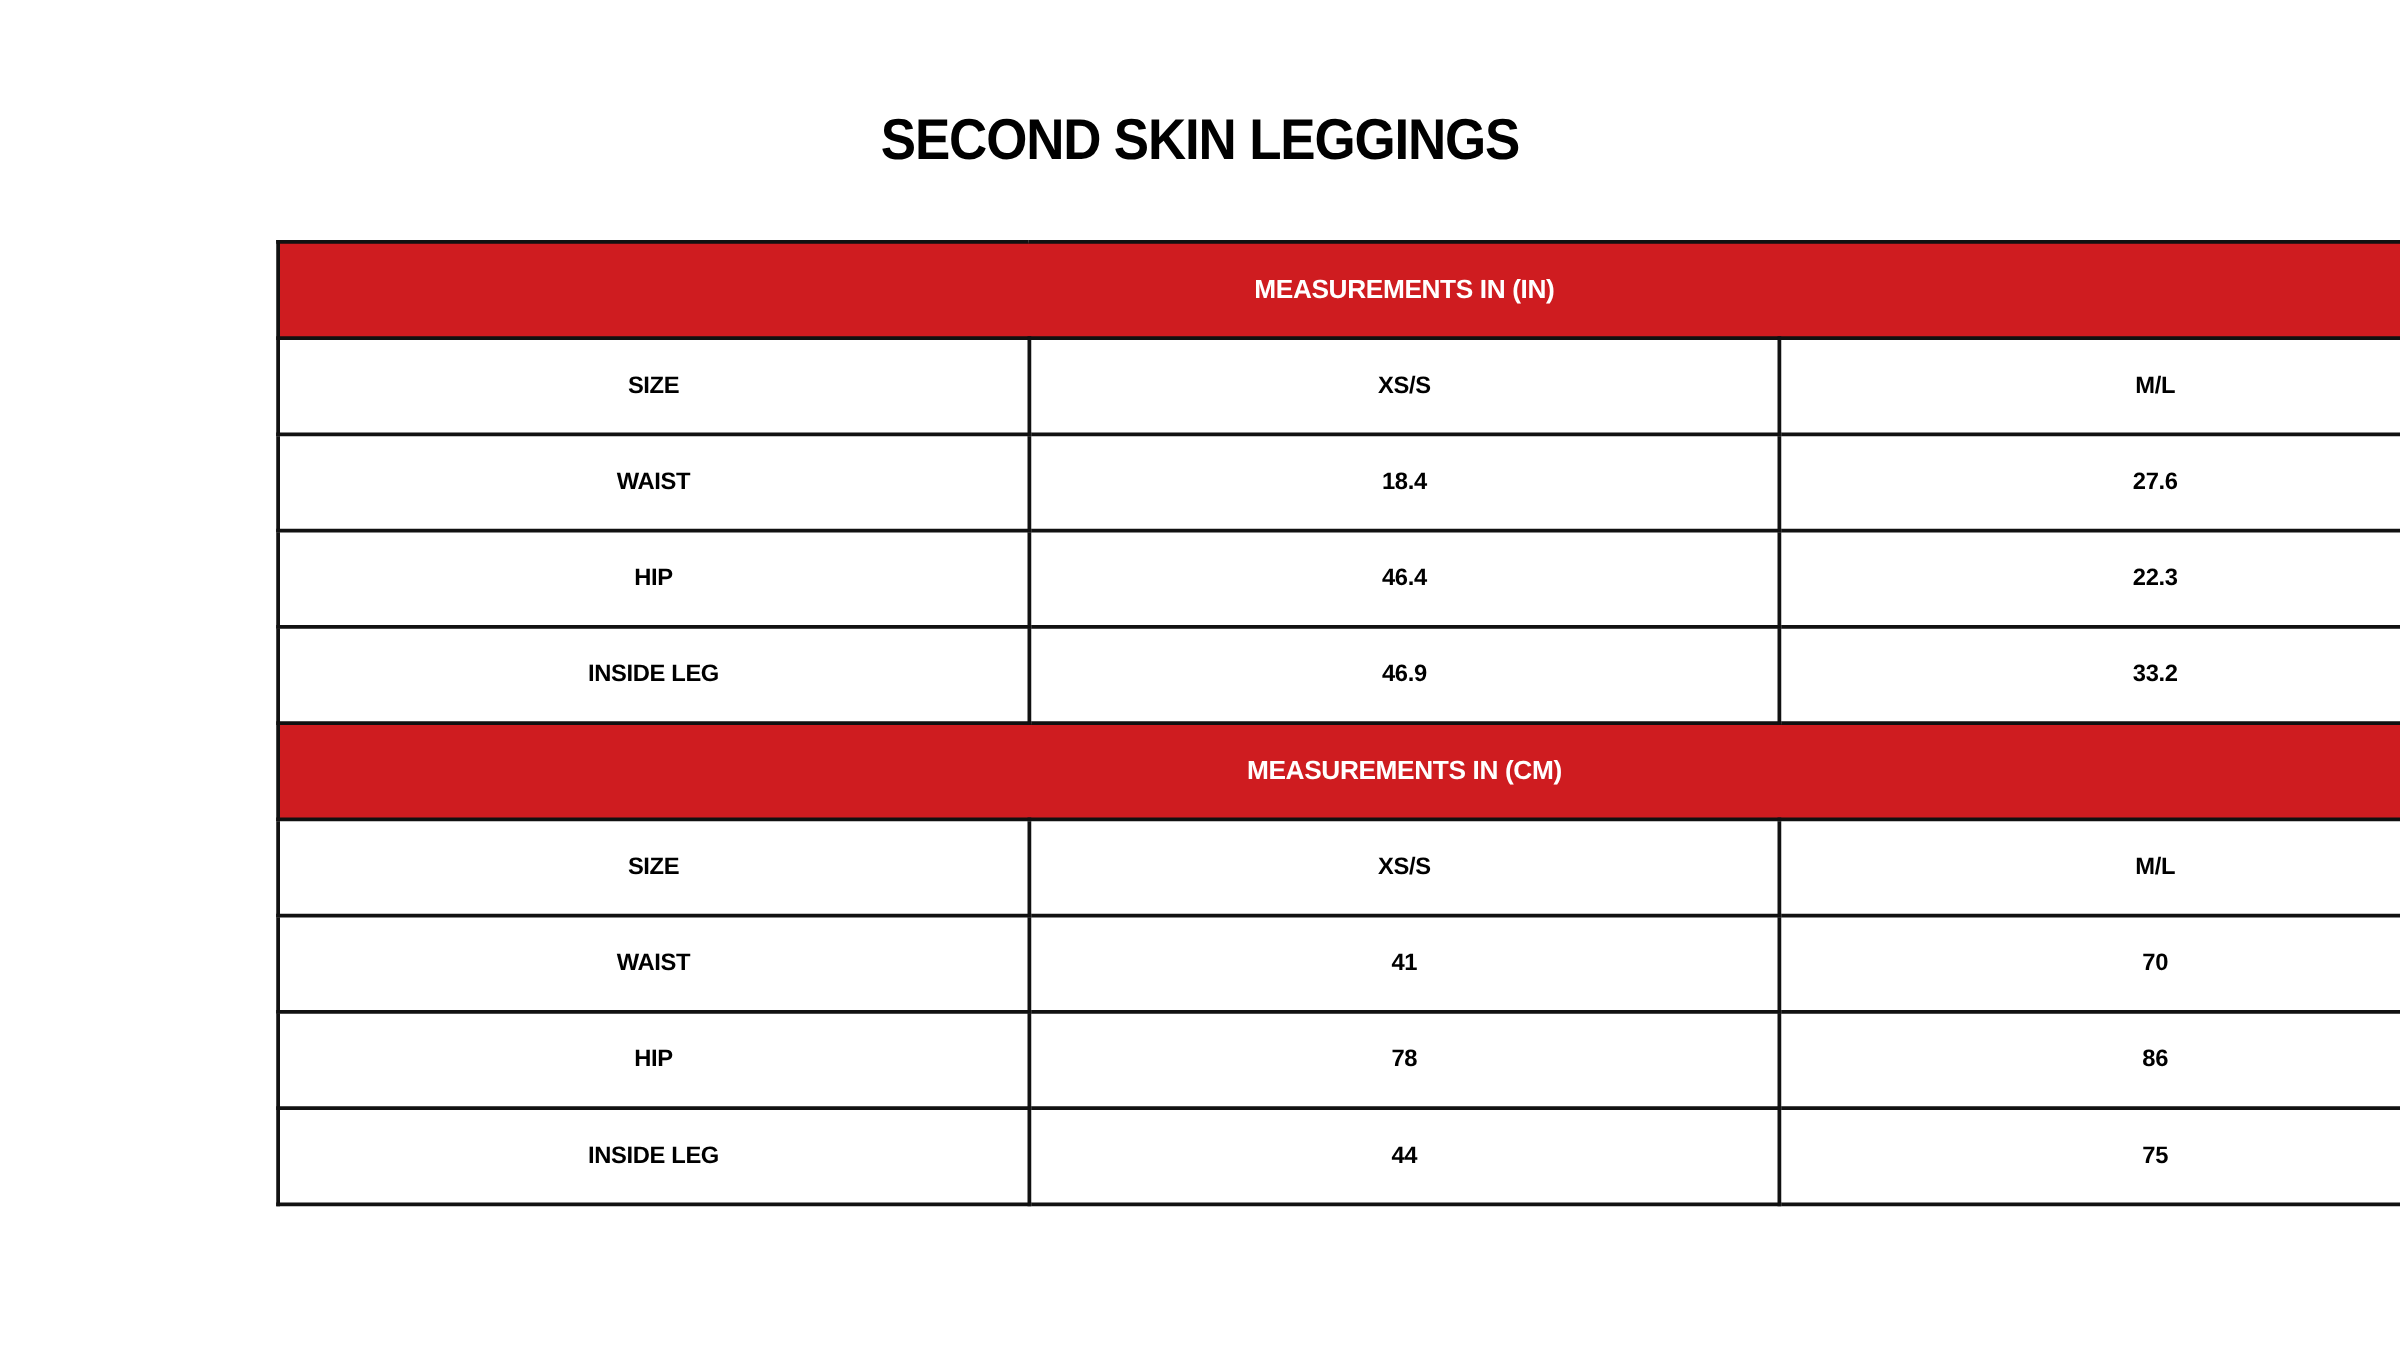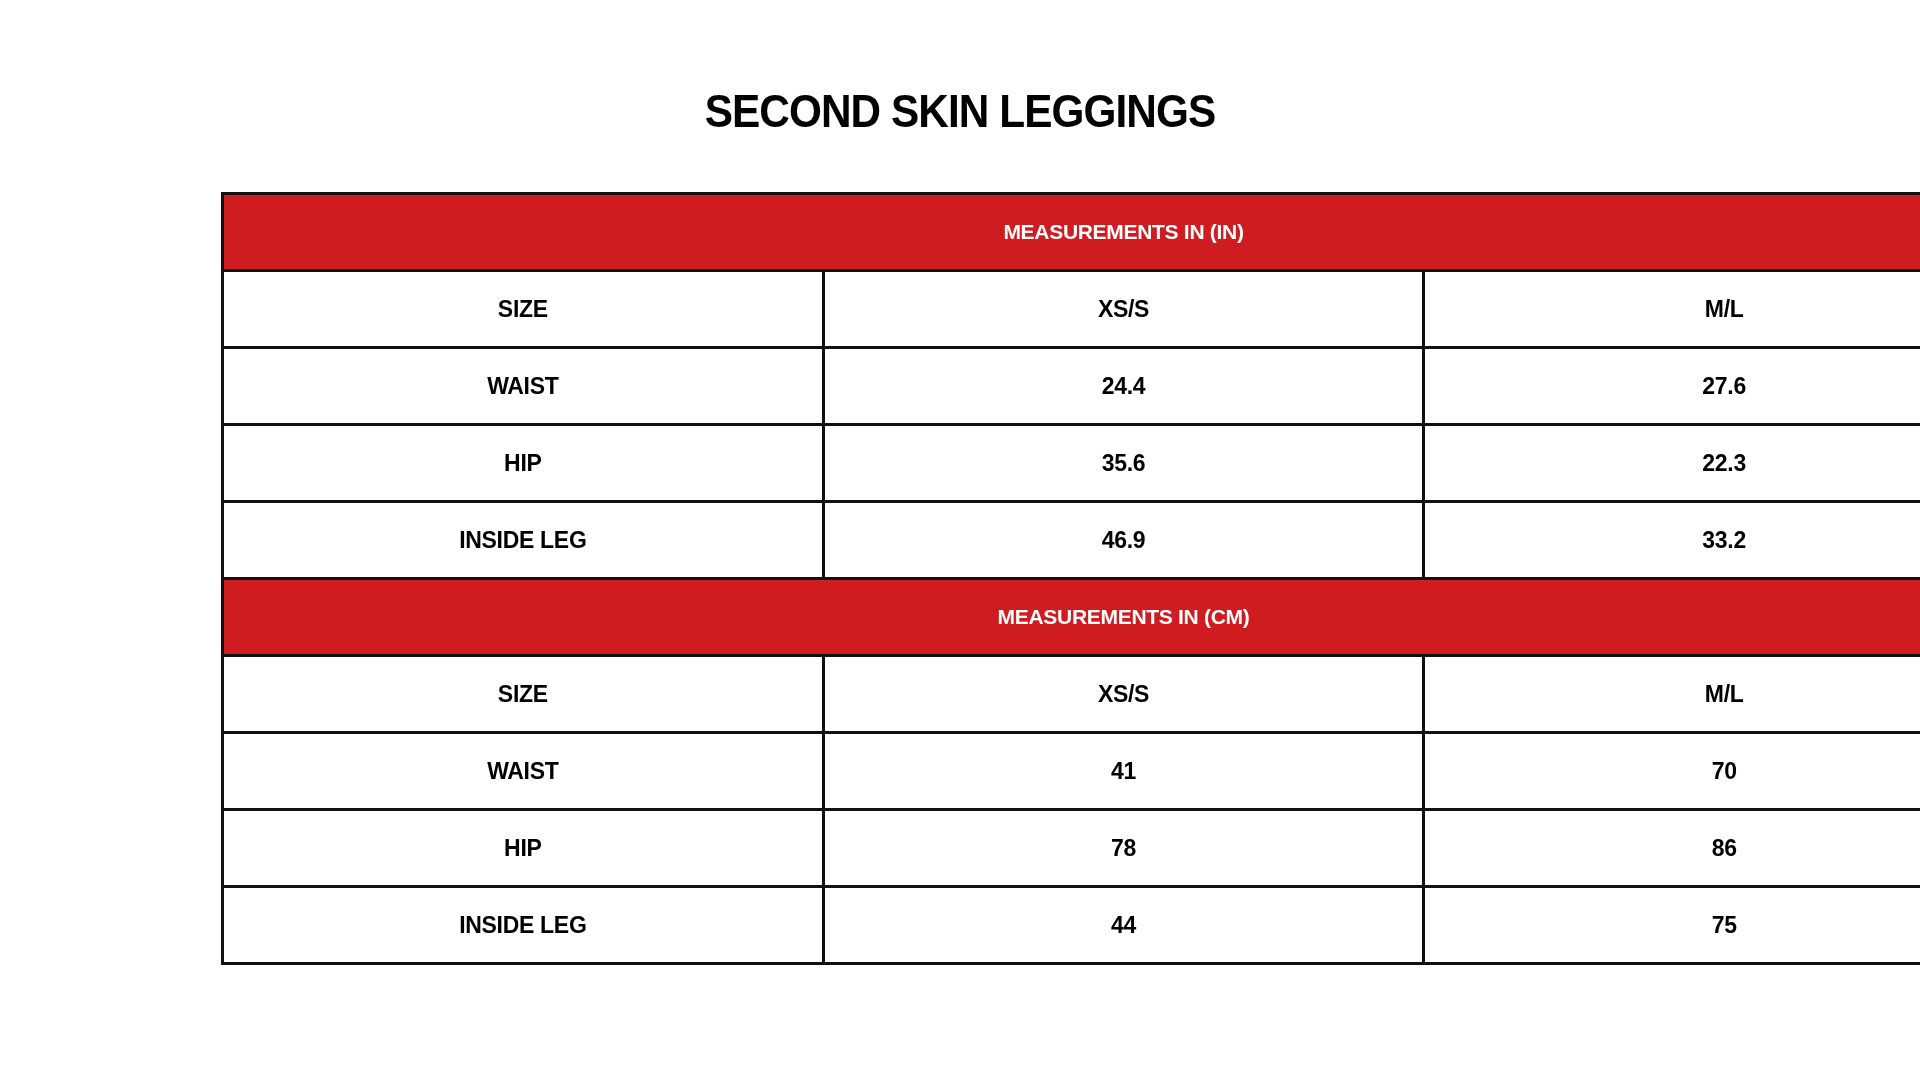--- a/index.html
+++ b/index.html
@@ -38,21 +38,21 @@
       table-layout: fixed;
       border: 3px solid #111111;
       margin-left: 44px;
     }
     .size-table td {
       border: 3px solid #111111;
       height: 74px;
       text-align: center;
       vertical-align: middle;
       font-weight: 700;
-      font-size: 23px;
+      font-size: 19px;
       padding: 0;
       letter-spacing: -0.3px;
     }
     .section-header td {
       background: #cf1c20;
       color: #ffffff;
       font-size: 21px;
     }
     .col { width: 33.333%; }
   </style>
@@ -72,26 +72,26 @@
     <tr class="section-header">
       <td colspan="3">MEASUREMENTS IN (IN)</td>
     </tr>
     <tr>
       <td>SIZE</td>
       <td>XS/S</td>
       <td>M/L</td>
     </tr>
     <tr>
       <td>WAIST</td>
-      <td>24.4</td>
+      <td>18.4</td>
       <td>27.6</td>
     </tr>
     <tr>
       <td>HIP</td>
-      <td>35.6</td>
+      <td>46.4</td>
       <td>22.3</td>
     </tr>
     <tr>
       <td>INSIDE LEG</td>
       <td>46.9</td>
       <td>33.2</td>
     </tr>
 
     <tr class="section-header">
       <td colspan="3">MEASUREMENTS IN (CM)</td>

